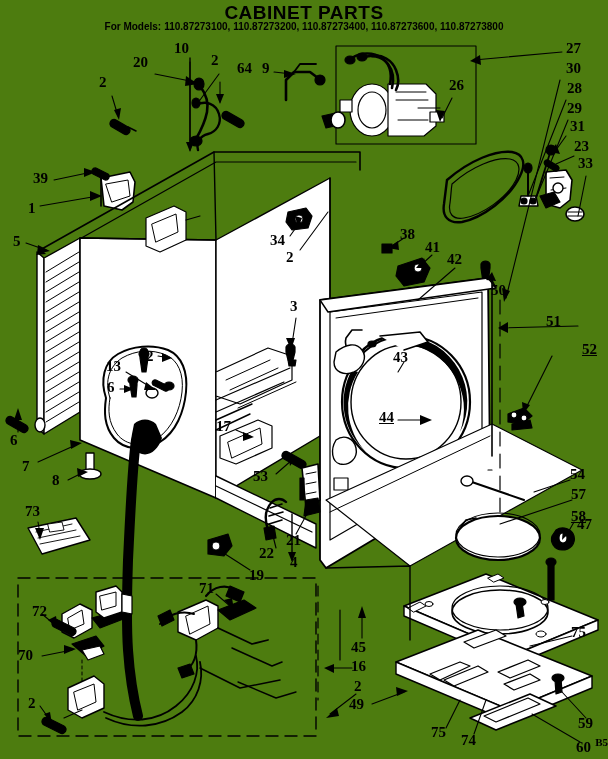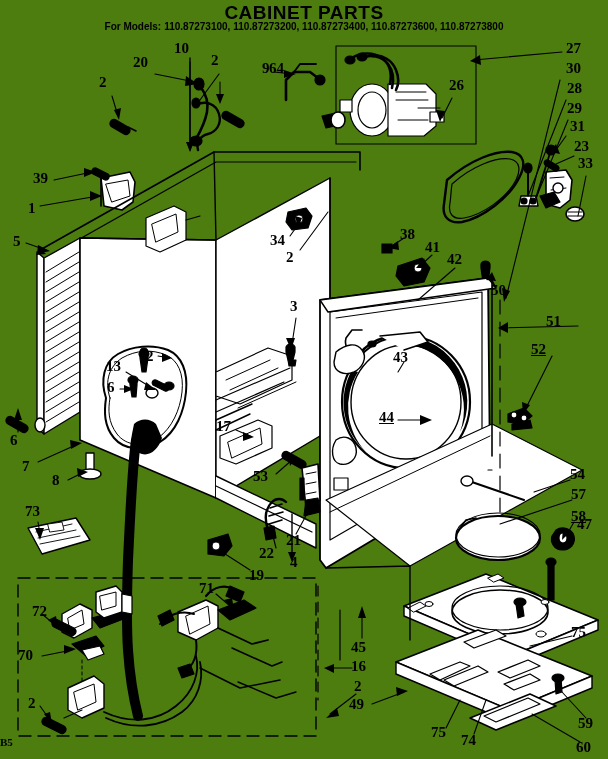--- a/index.html
+++ b/index.html
@@ -45,21 +45,21 @@
     color:#000;
     line-height:1;
     white-space:nowrap;
     font-family:"Liberation Serif", serif;
   }
   
   #art{position:absolute;left:0;top:0;width:608px;height:759px;}
   #page-marker{
     position:absolute;
     left:0; top:736px; width:608px;
-    text-align:left;
+    text-align:right;
     font-size:11px;
     font-weight:bold;
     font-family:"Liberation Serif", serif;
   }
 </style>
 </head>
 <body>
 
 <div id="page">
 
@@ -576,21 +576,21 @@
 
         <path d="M580,742 L532,714"></path>
       </g>
     </g>
   </svg>
 
   <div class="cal" style="left:99px;  top:75px;">2</div>
   <div class="cal" style="left:133px; top:55px;">20</div>
   <div class="cal" style="left:174px; top:41px;">10</div>
   <div class="cal" style="left:211px; top:53px;">2</div>
-  <div class="cal" style="left:237px; top:61px;margin-left:32px;">64</div>
+  <div class="cal" style="left:237px; top:61px;">64</div>
   <div class="cal" style="left:262px; top:61px;">9</div>
 
   <div class="cal" style="left:566px; top:41px;">27</div>
   <div class="cal" style="left:566px; top:61px;">30</div>
   <div class="cal" style="left:449px; top:78px;">26</div>
   <div class="cal" style="left:567px; top:81px;">28</div>
   <div class="cal" style="left:567px; top:101px;">29</div>
   <div class="cal" style="left:570px; top:119px;">31</div>
   <div class="cal" style="left:574px; top:139px;">23</div>
   <div class="cal" style="left:578px; top:156px;">33</div>
@@ -600,21 +600,21 @@
   <div class="cal" style="left:13px;  top:234px;">5</div>
 
   <div class="cal" style="left:270px; top:233px;">34</div>
   <div class="cal" style="left:286px; top:250px;">2</div>
   <div class="cal" style="left:400px; top:227px;">38</div>
   <div class="cal" style="left:425px; top:240px;">41</div>
   <div class="cal" style="left:447px; top:252px;">42</div>
   <div class="cal" style="left:491px; top:283px;">50</div>
   <div class="cal" style="left:290px; top:299px;">3</div>
   <div class="cal" style="left:546px; top:314px;">51</div>
-  <div class="cal" style="left:531px; top:342px;text-decoration:underline;">52</div>
+  <div class="cal" style="left:582px; top:342px;text-decoration:underline;">52</div>
 
   <div class="cal" style="left:106px; top:359px;">13</div>
   <div class="cal" style="left:146px; top:349px;">2</div>
   <div class="cal" style="left:107px; top:380px;">6</div>
   <div class="cal" style="left:393px; top:350px;">43</div>
   <div class="cal" style="left:379px; top:410px;text-decoration:underline;">44</div>
 
   <div class="cal" style="left:10px;  top:433px;">6</div>
   <div class="cal" style="left:216px; top:419px;">17</div>
   <div class="cal" style="left:22px;  top:459px;">7</div>

